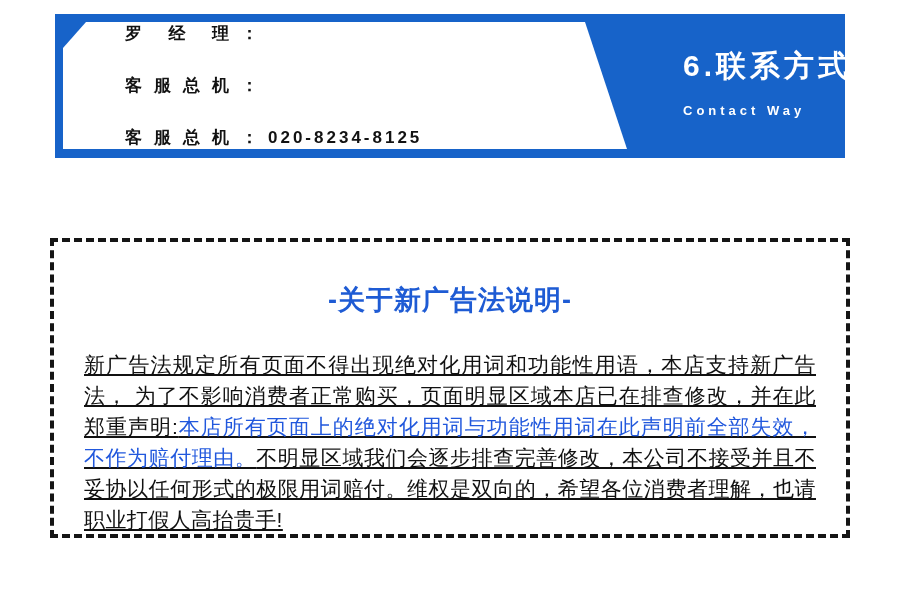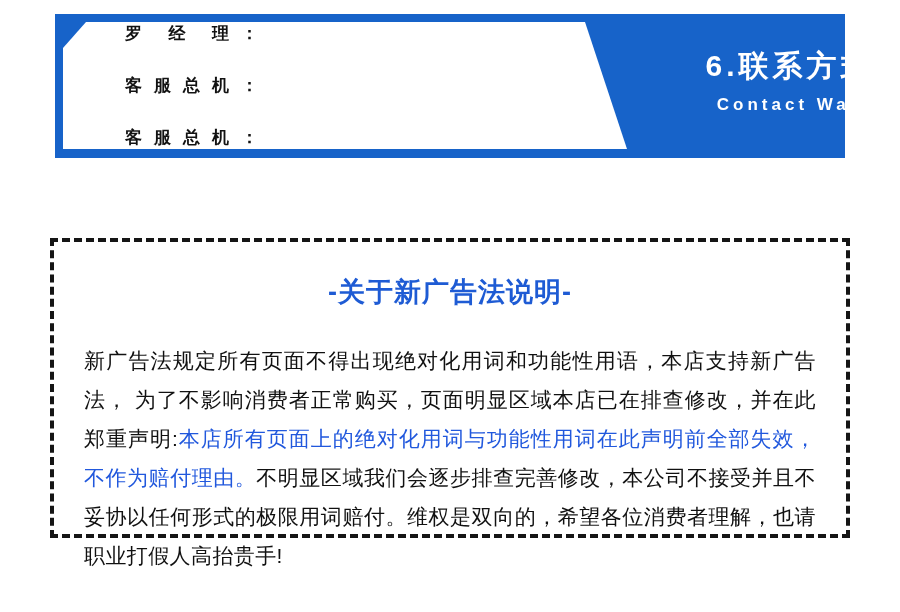--- a/index.html
+++ b/index.html
@@ -52,61 +52,62 @@
     text-align: justify;
     text-align-last: justify;
   }
   .contact-colon { margin: 0 10px 0 12px; }
   .contact-value { letter-spacing: 3px; }
 
   .section-head {
     position: absolute;
     left: 628px; top: 33px;
     width: 214px;
-    text-align: center;
+    text-align: left;
     color: #ffffff;
   }
   .section-title {
     font-size: 30px;
     font-weight: bold;
     letter-spacing: 4px;
     line-height: 38px;
     white-space: nowrap;
   }
   .section-subtitle {
-    margin-top: 10px;
-    font-size: 17px;
+    margin-top: 18px;
+    font-size: 13px;
     font-weight: bold;
     letter-spacing: 4px;
     white-space: nowrap;
   }
 
   
   .notice {
     position: absolute;
     left: 50px; top: 238px;
     width: 800px; height: 300px;
     border: 4px dashed #151515;
     background: #ffffff;
   }
   .notice-title {
-    margin-top: 32px;
+    margin-top: 40px;
     text-align: center;
     font-size: 27px;
     font-weight: bold;
     letter-spacing: 1px;
     color: var(--title-blue, #1e5bd4);
   }
   .notice-body {
     margin: 31px 30px 0 30px;
     font-size: 21px;
-    line-height: 39px;
+    line-height: 31px;
     letter-spacing: 0.4px;
     color: var(--body-text, #111111);
     text-align: justify;
+    text-decoration: underline;
   }
   .notice-body .hl { color: var(--highlight-blue, #2158dd); }
 </style>
 </head>
 <body>
 
 <div class="page">
 
   <header class="banner">
     <div class="contact-card">
@@ -114,20 +115,21 @@
         <span class="contact-label">罗经理</span>
         <span class="contact-colon">：</span>
       </div>
       <div class="contact-row">
         <span class="contact-label">客服总机</span>
         <span class="contact-colon">：</span>
       </div>
       <div class="contact-row">
         <span class="contact-label">客服总机</span>
         <span class="contact-colon">：</span>
+        <span class="contact-value">020-8234-8125</span>
       </div>
     </div>
     <div class="section-head">
       <div class="section-title">6.联系方式</div>
       <div class="section-subtitle">Contact Way</div>
     </div>
   </header>
 
   <section class="notice">
     <h2 class="notice-title">-关于新广告法说明-</h2>

